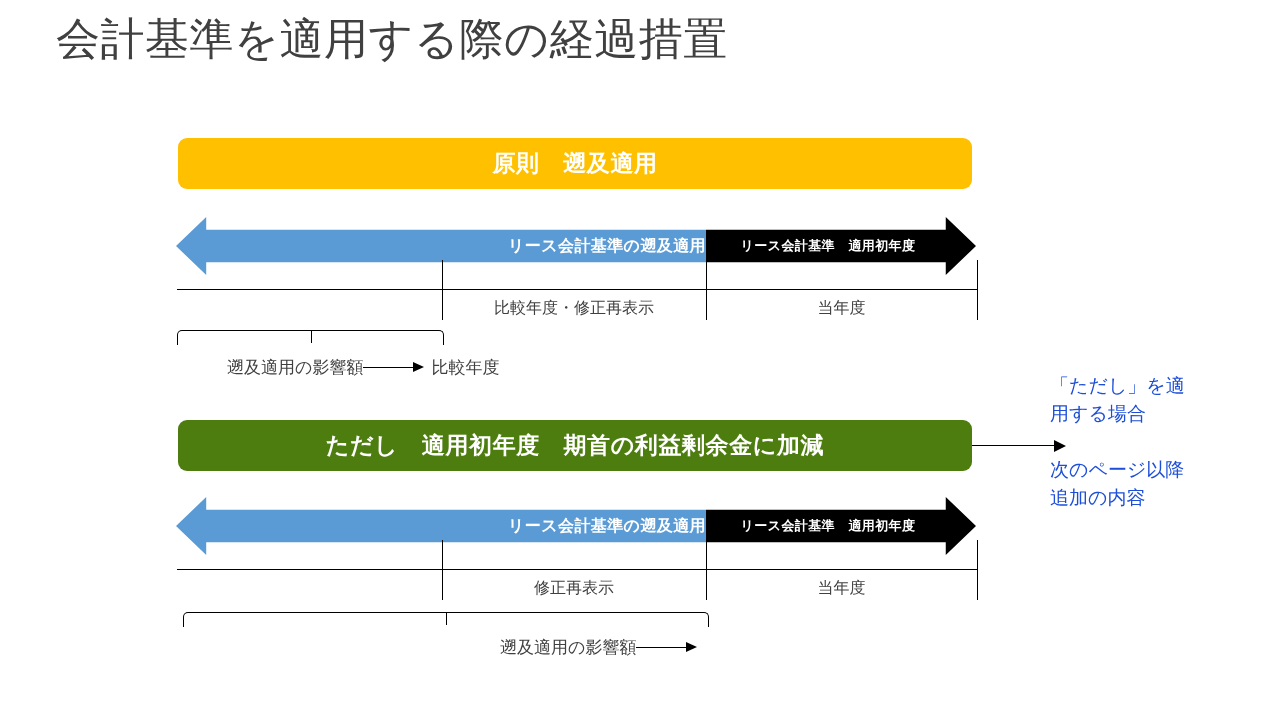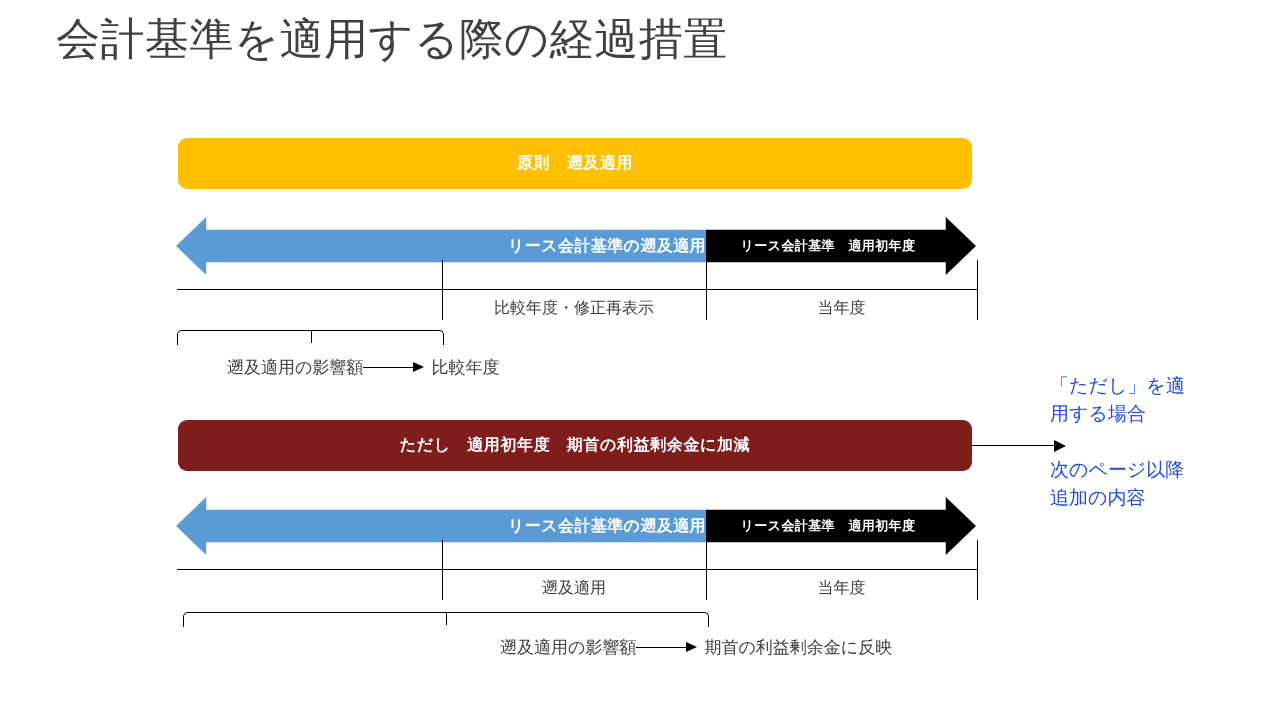--- a/index.html
+++ b/index.html
@@ -36,27 +36,27 @@
   .banner {
     position: absolute;
     left: 178px;
     width: 794px;
     height: 51px;
     border-radius: 9px;
     display: flex;
     align-items: center;
     justify-content: center;
     color: #ffffff;
-    font-size: 16px;
+    font-size: 23px;
     font-weight: bold;
     letter-spacing: 0.6px;
     box-sizing: border-box;
   }
   .banner-principle { top: 138px; background: #FFC000; }
-  .banner-exception { top: 420px; background: #7f1d1d; }
+  .banner-exception { top: 420px; background: #4d7c0f; }
 
   
   .arrow-row {
     position: absolute;
     left: 176px;
     width: 800px;
     height: 58px;
   }
   .arrow-row-1 { top: 217px; }
   .arrow-row-2 { top: 497px; }
@@ -298,25 +298,24 @@
     <div class="arrow-right">
       <span class="arrow-label">リース会計基準　適用初年度</span>
     </div>
   </div>
 
   <div class="timeline tl-2">
     <div class="hline"></div>
     <div class="vline vline-a"></div>
     <div class="vline vline-b"></div>
     <div class="vline vline-c"></div>
-    <div class="period-label period-mid">遡及適用</div>
+    <div class="period-label period-mid">修正再表示</div>
     <div class="period-label period-cur">当年度</div>
   </div>
 
   <div class="brace brace-2"></div>
 
   <div class="flow-caption flow-2">
     <span>遡及適用の影響額</span>
     <span class="flow-arrow"></span>
-    <span>期首の利益剰余金に反映</span>
   </div>
 
 </div>
 
 </body></html>

